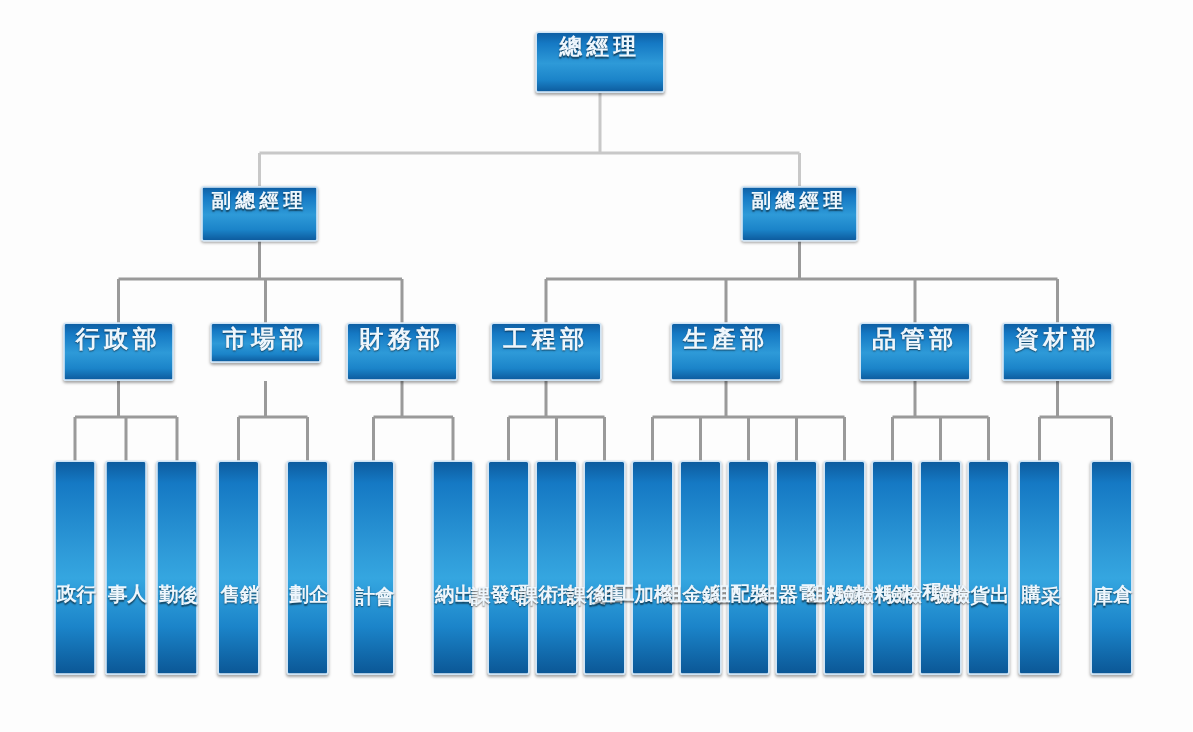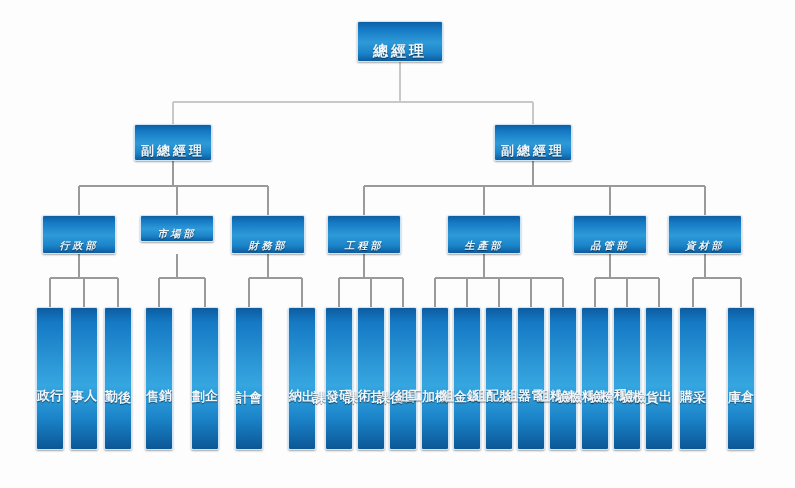--- a/index.html
+++ b/index.html
@@ -20,31 +20,31 @@
   
   .node{
     position:absolute;
     box-sizing:border-box;
     border:1px solid #cfe4f5;
     border-radius:2px;
     background:linear-gradient(to bottom,#0e5fa4 0%,#1579c4 18%,#2e9ad8 52%,#1b84c9 80%,#0d5c9f 100%);
     box-shadow:0 1px 2px rgba(0,0,0,.35);
     color:#eef6fc;
     text-shadow:0 1px 1px rgba(0,0,0,.55);
-    display:flex;align-items:flex-end;justify-content:center;
+    display:flex;align-items:flex-start;justify-content:center;
   }
   
   .node.horiz{
     letter-spacing:3px;
     font-weight:bold;
     white-space:nowrap;
   }
   .node.lvl1{font-size:15px;}
   .node.lvl2{font-size:13px;}
-  .node.lvl3{font-size:10px;font-style:italic;}
+  .node.lvl3{font-size:16px;}
 
   
   .node.vert{
     writing-mode:vertical-rl;
     text-orientation:upright;
     font-size:13px;
     font-weight:bold;
     padding:9px 0;
     align-items:stretch;
     justify-content:space-between;

